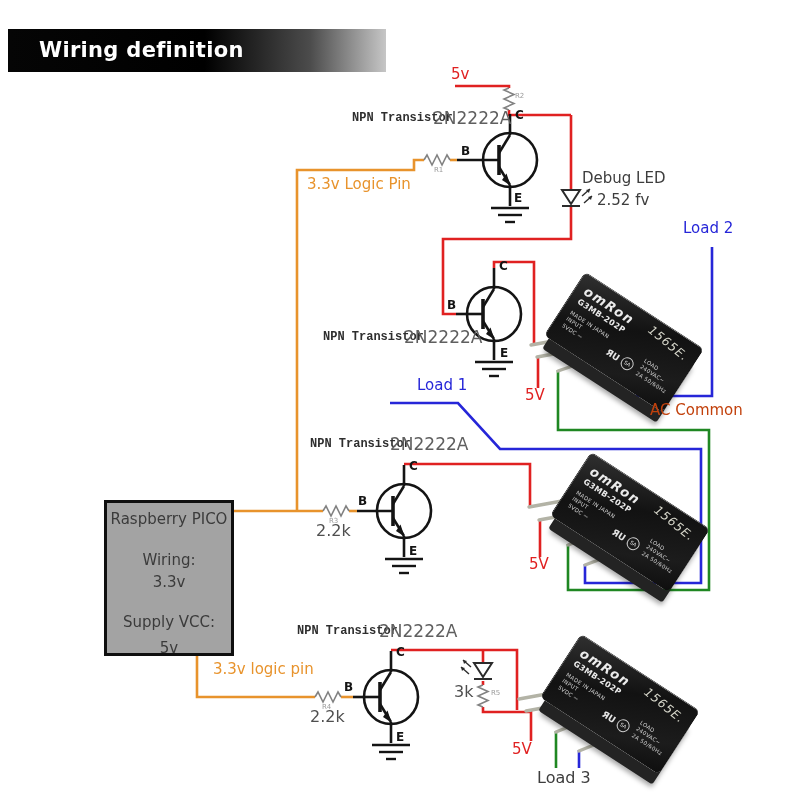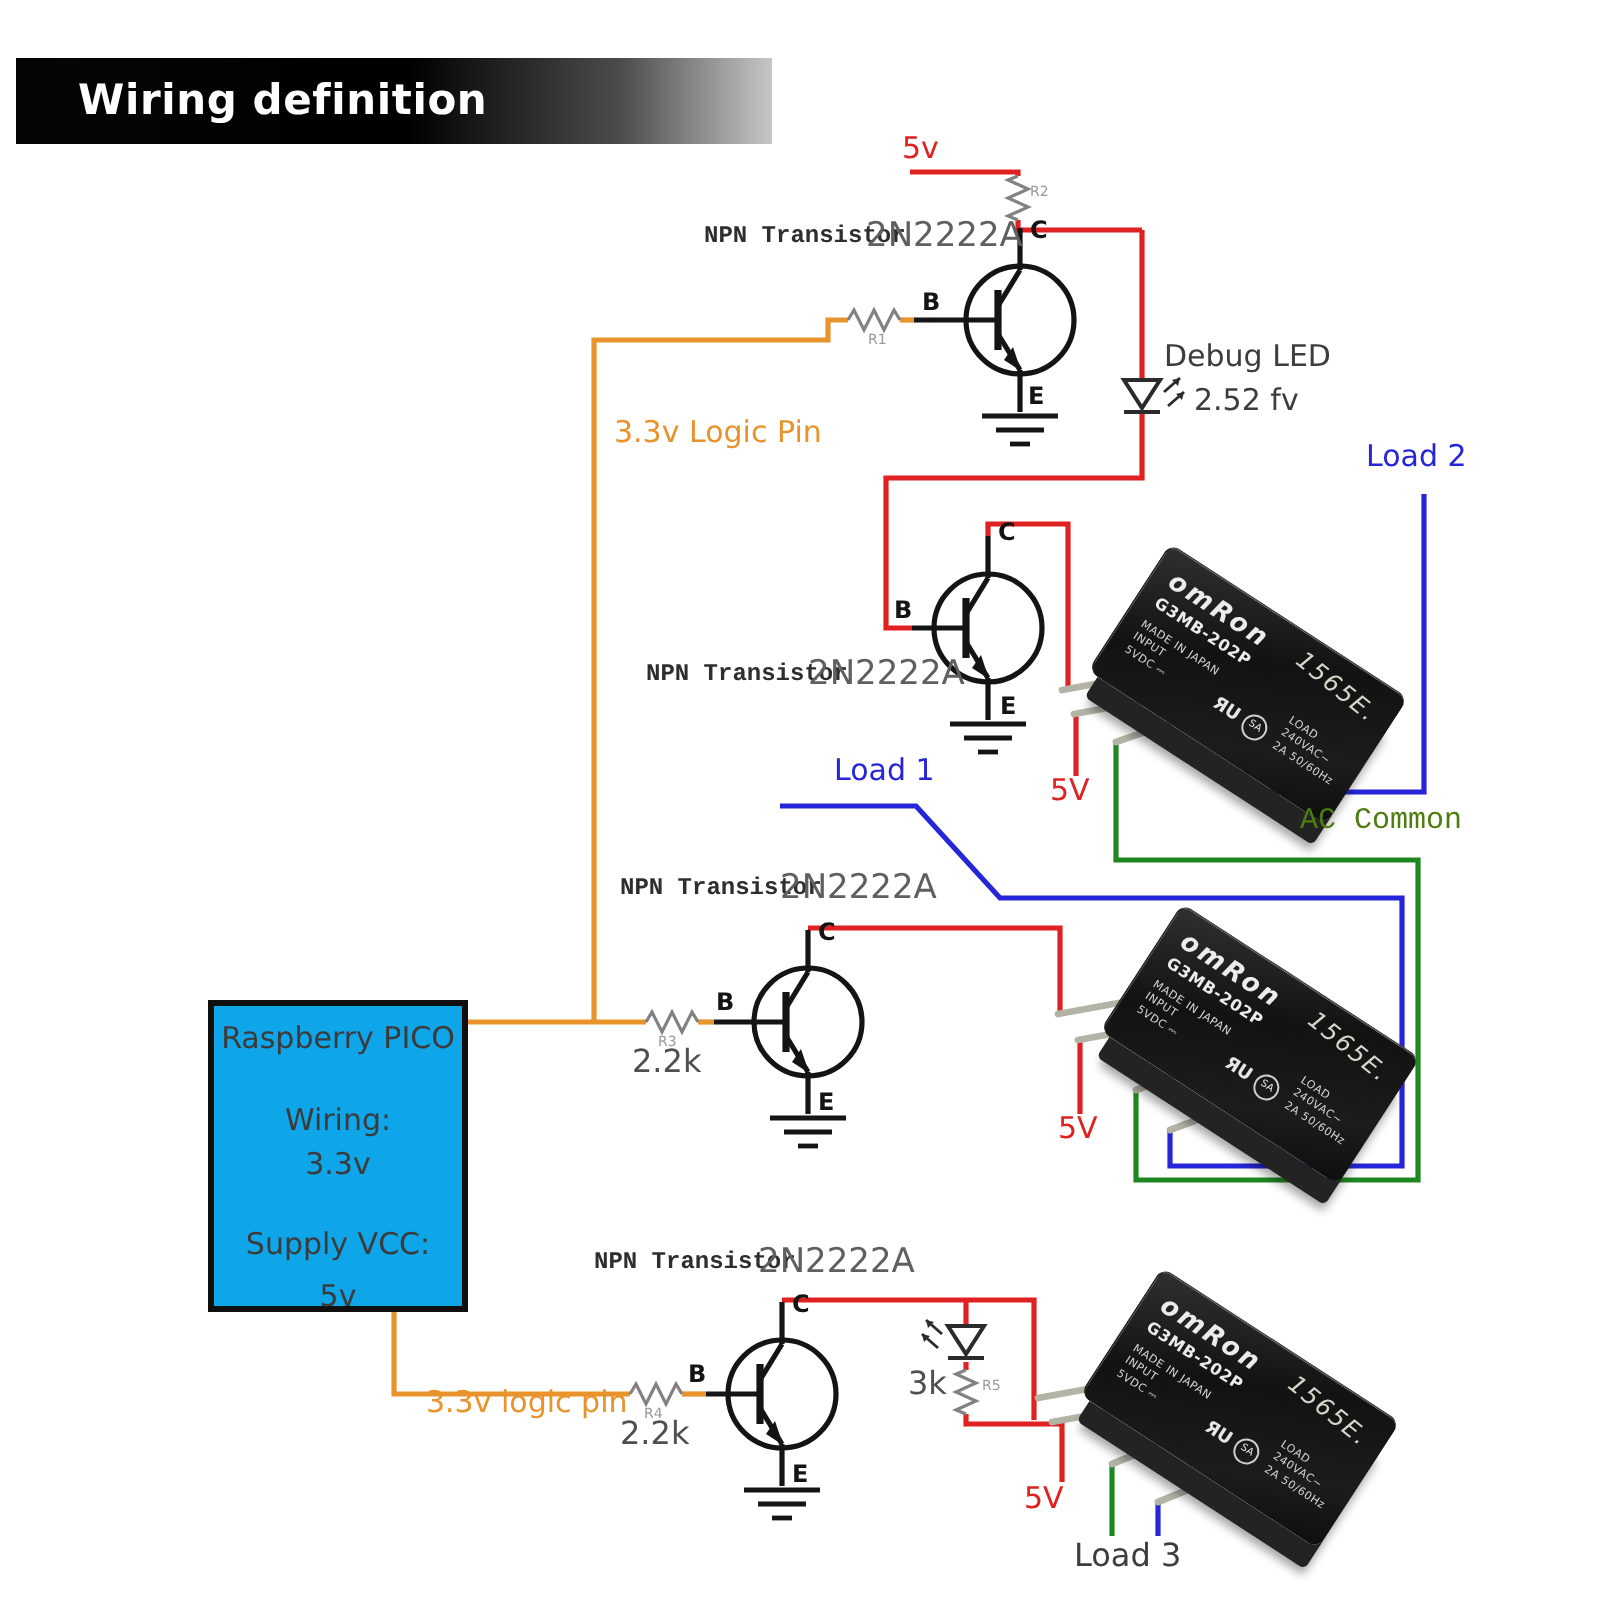--- a/index.html
+++ b/index.html
@@ -11,26 +11,26 @@
           background:linear-gradient(90deg,#050505 0%,#000 52%,#4c4c4c 80%,#c6c6c6 100%);
           color:#fff;font-size:21px;font-weight:bold;line-height:43px;padding-left:31px;
           box-sizing:border-box;letter-spacing:.3px;}
   .note{font-size:15px;text-align:center;color:#3b3b3b;line-height:1.45;}
   .npn{font-size:12px;font-weight:bold;color:#2e2e2e;font-family:Liberation Mono, monospace;}
   .part{font-size:17px;color:#5f5f5f;}
   .pinl{font-size:12px;font-weight:bold;color:#141414;}
   .ref{font-size:7px;color:#9a9a9a;}
   .val{font-size:16px;color:#4f4f4f;}
   .red{color:#e02121;font-size:15px;}
-  .orange{color:#e8932c;font-size:15px;margin-top:32px;}
+  .orange{color:#e8932c;font-size:15px;}
   .blue{color:#2626d8;font-size:15px;}
-  .greenlbl{color:#4d7c0f;font-size:15px;font-family:Liberation Mono, monospace;}
+  .greenlbl{color:#c2410c;font-size:15px;}
   .gray{color:#3d3d3d;font-size:15px;}
   .pico{position:absolute;left:104px;top:500px;width:130px;height:156px;z-index:3;
-        border:3px solid #0f0f0f;background:#0ea5e9;box-sizing:border-box;text-align:center;
+        border:3px solid #0f0f0f;background:#a3a3a3;box-sizing:border-box;text-align:center;
         color:#3b3b3b;font-size:15px;}
   .pico div{white-space:nowrap;}
   .relay{position:absolute;width:142px;height:76px;z-index:2;border-radius:6px;
          background:linear-gradient(155deg,#303030 0%,#121212 40%,#1c1c1c 75%,#0e0e0e 100%);
          border-top:1px solid #4a4a4a;border-left:1px solid #2a2a2a;
          transform:rotate(33deg);color:#ececec;box-sizing:border-box;padding:7px 9px 5px 9px;
          box-shadow:3px 15px 0 -3px #232323,5px 19px 5px -4px rgba(0,0,0,.35);}
   .relay-row1{display:flex;justify-content:space-between;align-items:flex-start;}
   .relay-brand{font-size:13px;font-weight:bold;font-style:italic;letter-spacing:1.5px;}
   .relay-model{font-size:8px;font-weight:bold;letter-spacing:.4px;margin-top:1px;}

